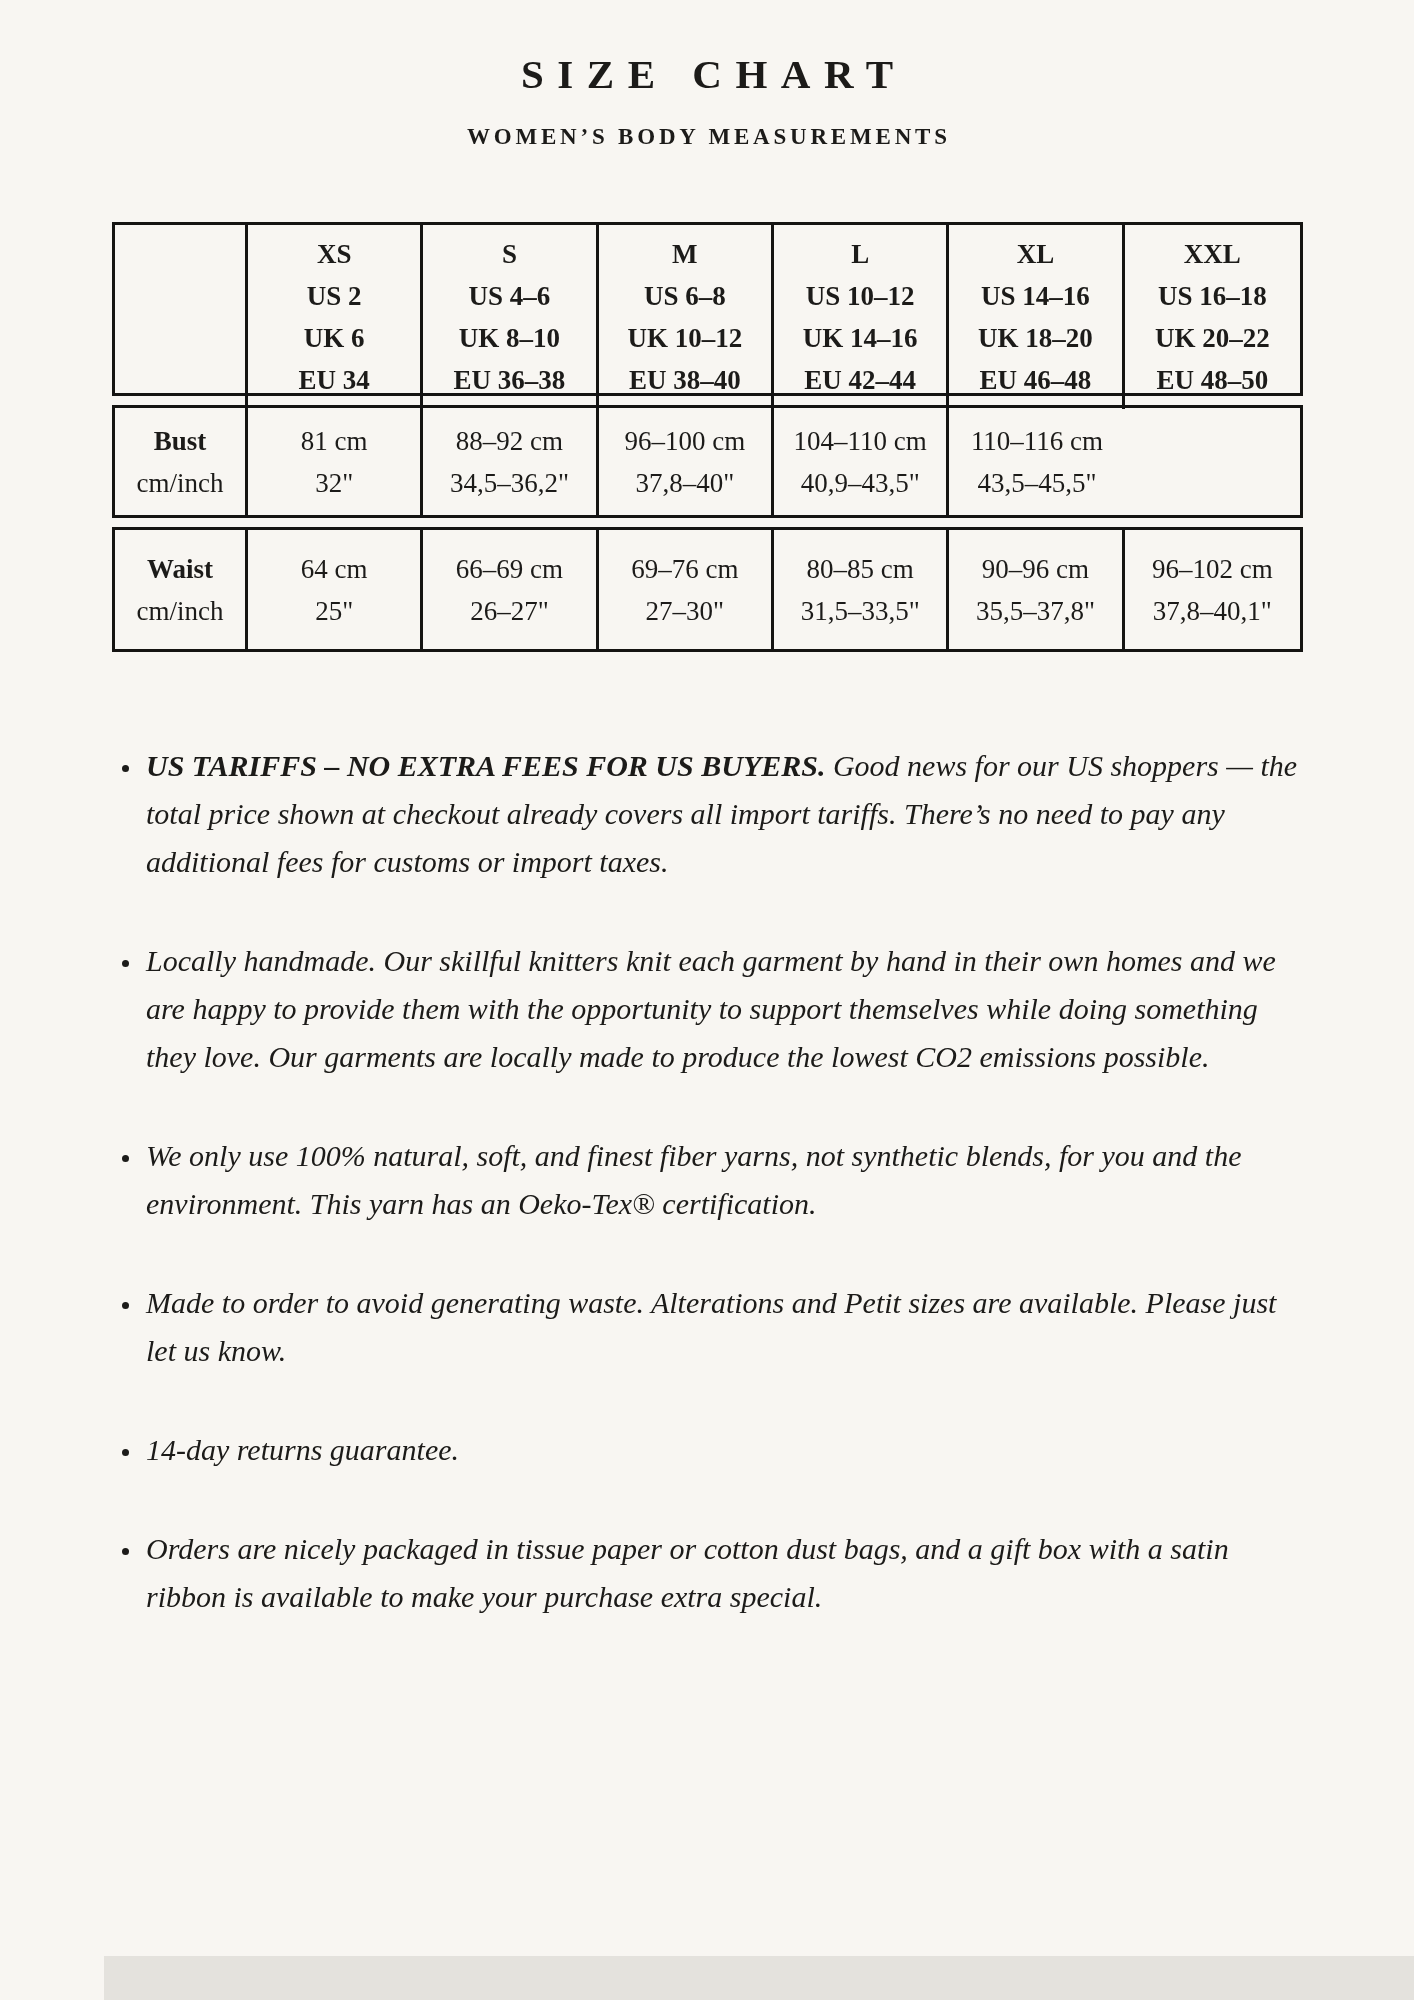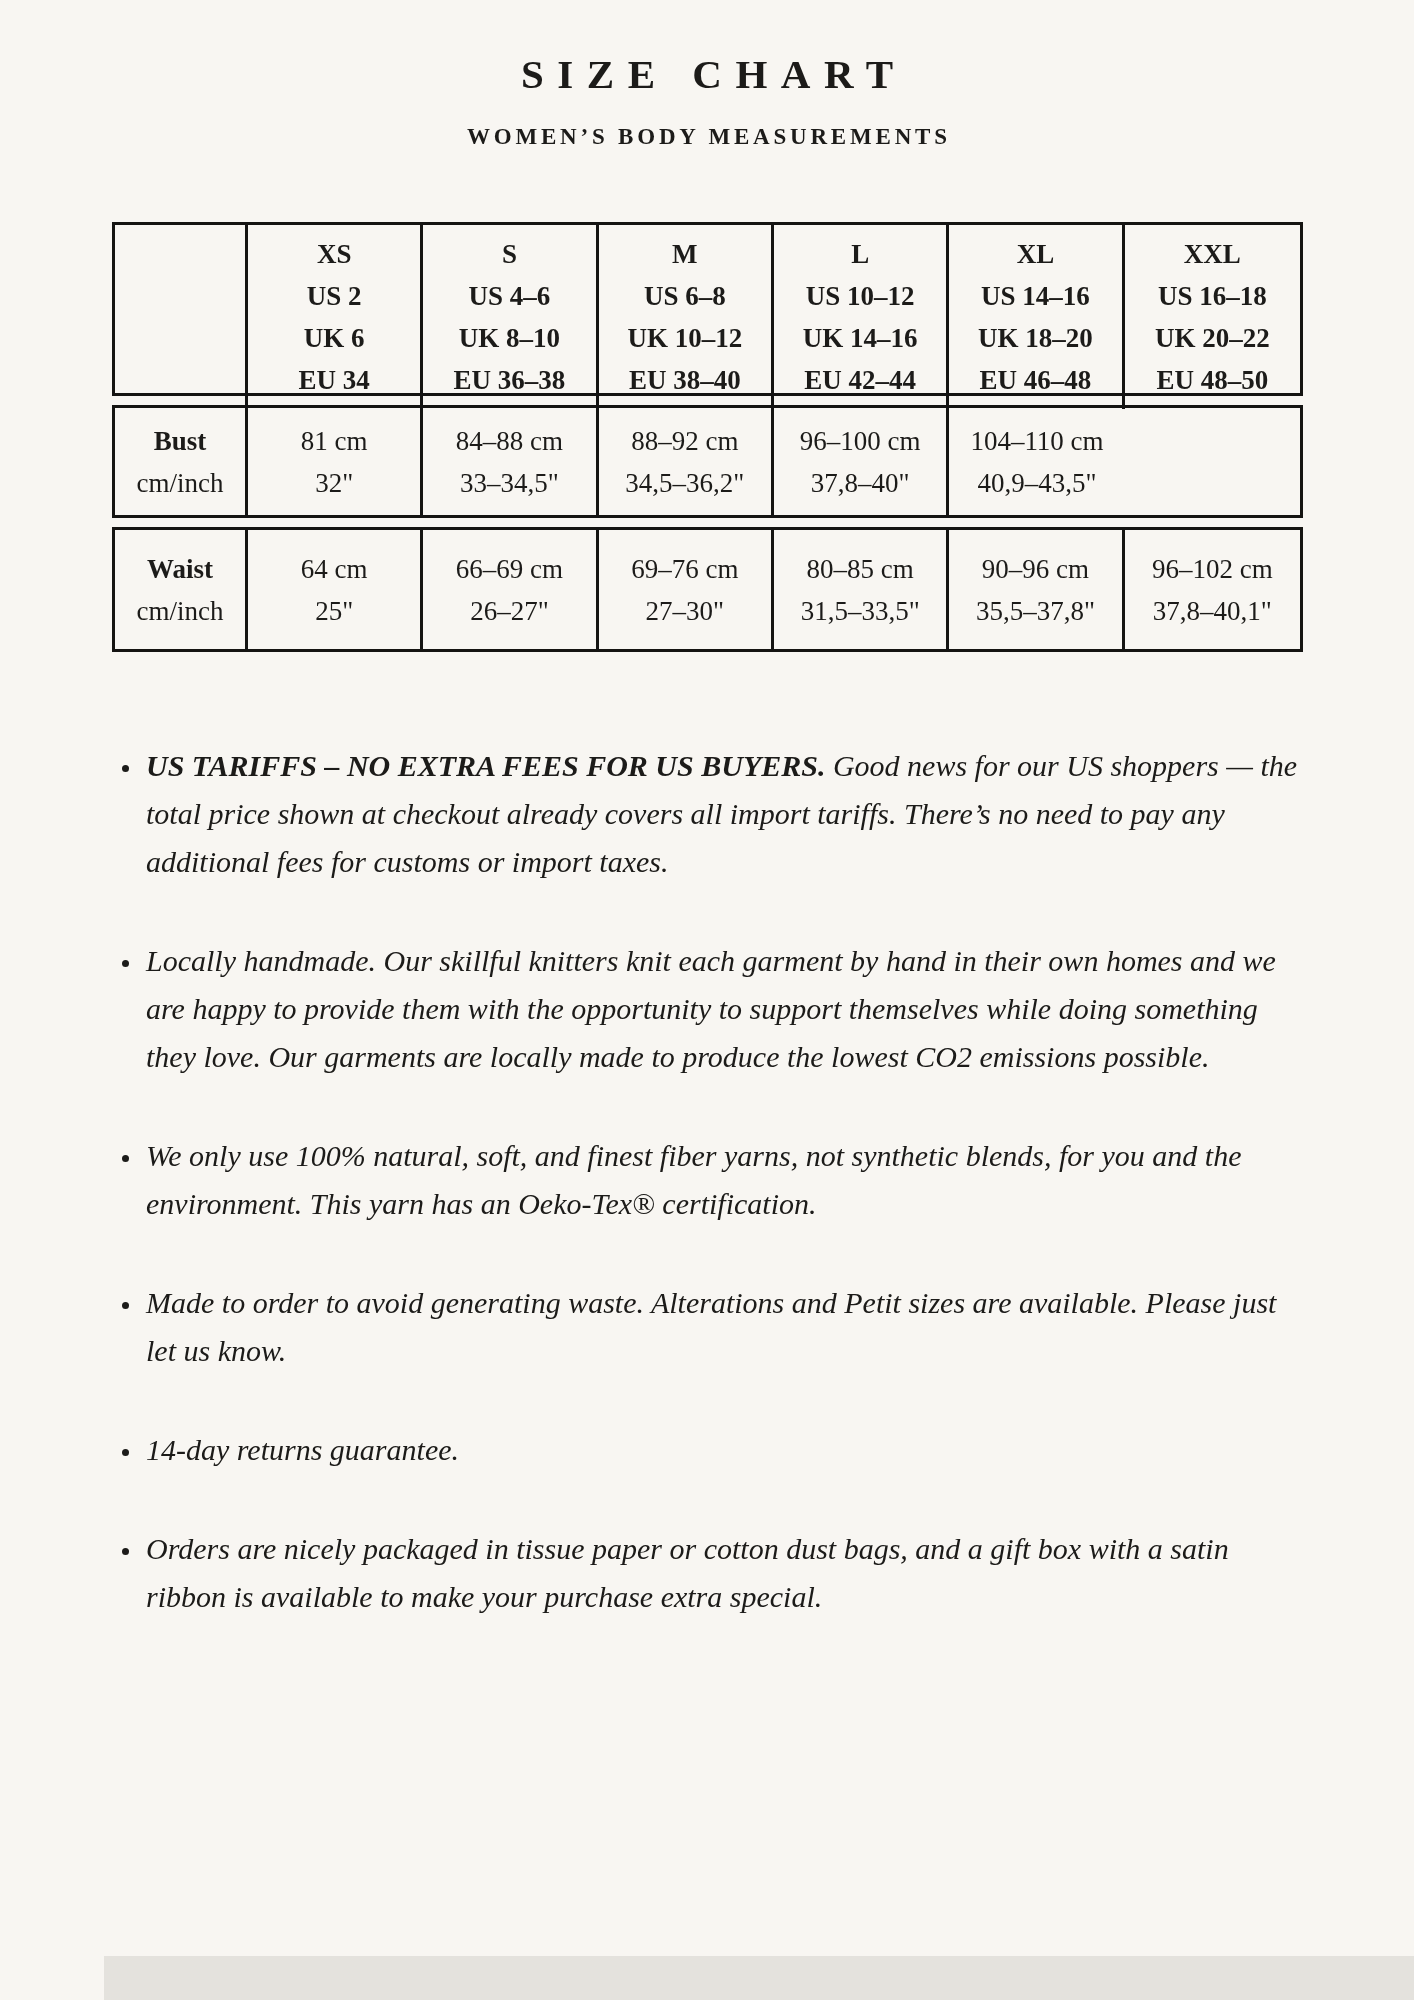--- a/index.html
+++ b/index.html
@@ -135,35 +135,35 @@
   <div class="trow trow-bust">
     <div class="tcell">
       <span class="row-label">Bust</span>
       <span class="row-unit">cm/inch</span>
     </div>
     <div class="tcell">
       <span>81 cm</span>
       <span>32"</span>
     </div>
     <div class="tcell">
-      <span>84–88 cm</span>
-      <span>33–34,5"</span>
-    </div>
-    <div class="tcell">
       <span>88–92 cm</span>
       <span>34,5–36,2"</span>
     </div>
     <div class="tcell">
       <span>96–100 cm</span>
       <span>37,8–40"</span>
     </div>
     <div class="tcell">
       <span>104–110 cm</span>
       <span>40,9–43,5"</span>
     </div>
+    <div class="tcell">
+      <span>110–116 cm</span>
+      <span>43,5–45,5"</span>
+    </div>
   </div>
 
   <div class="trow trow-waist">
     <div class="tcell">
       <span class="row-label">Waist</span>
       <span class="row-unit">cm/inch</span>
     </div>
     <div class="tcell">
       <span>64 cm</span>
       <span>25"</span>

